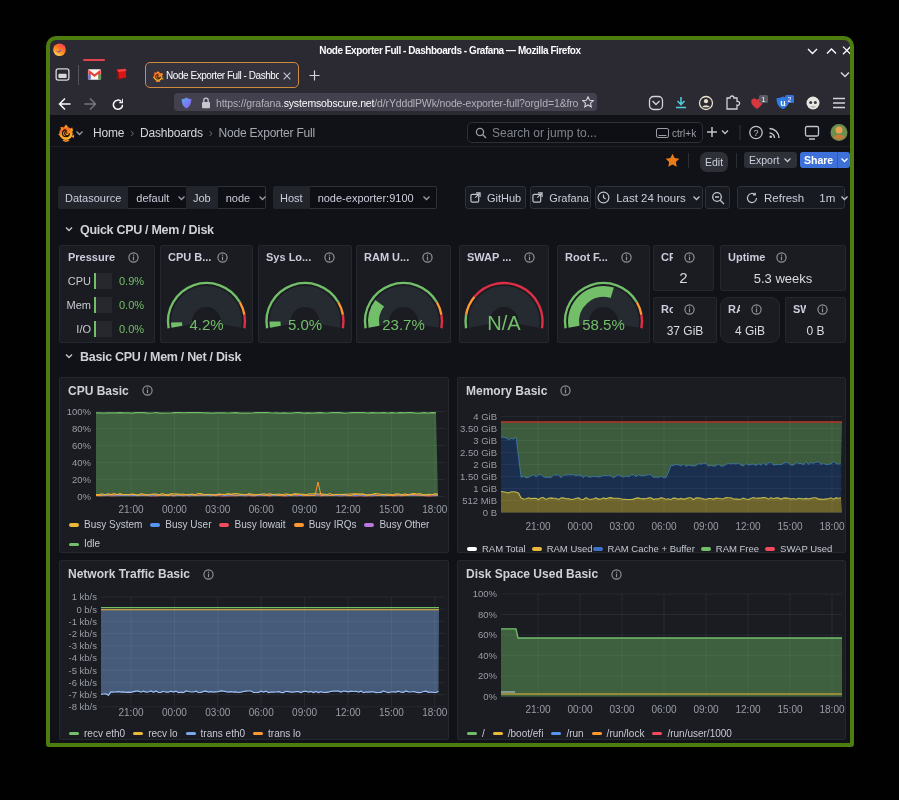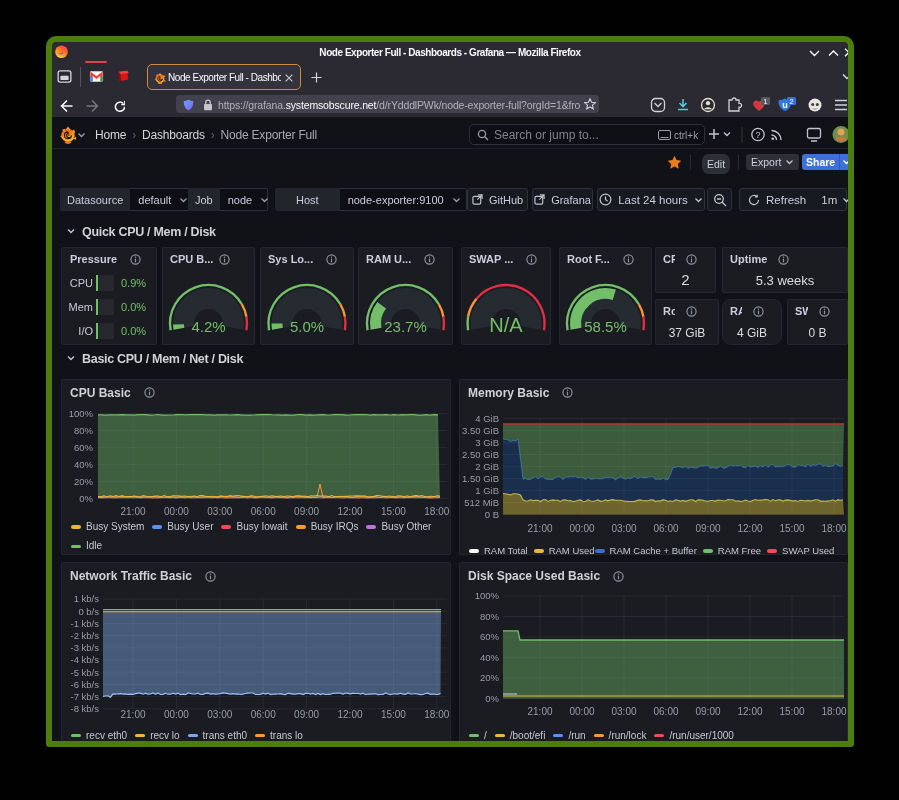--- a/index.html
+++ b/index.html
@@ -1,18 +1,18 @@
 <!DOCTYPE html>
 <html><head><meta charset="utf-8"><style>
 *{margin:0;padding:0;box-sizing:border-box}
 body{width:899px;height:800px;background:#010101;font-family:"Liberation Sans",sans-serif;position:relative;overflow:hidden}
 svg text{font-family:"Liberation Sans",sans-serif}
 .abs{position:absolute}
 </style></head><body>
-<div class="abs" style="left:46px;top:36px;width:808px;height:711px;background:#2b2a33;border:6px solid #4d7c0f;border-radius:10px 10px 3px 3px;overflow:hidden">
+<div class="abs" style="left:46px;top:36px;width:808px;height:711px;background:#2b2a33;border:4px solid #4d7c0f;border-radius:10px 10px 3px 3px;overflow:hidden">
 <div class="abs" style="left:0;top:0;width:100%;height:21px">
 <svg class="abs" style="left:2px;top:2px" width="15" height="15" viewBox="0 0 32 32">
 <defs>
           <linearGradient id="ffg" x1="0.8" y1="0" x2="0.2" y2="1">
             <stop offset="0" stop-color="#ff3b6b"></stop>
             <stop offset="0.35" stop-color="#ff6d1f"></stop>
             <stop offset="0.7" stop-color="#ffa226"></stop>
             <stop offset="1" stop-color="#ffd567"></stop>
           </linearGradient>
         </defs>
@@ -230,21 +230,21 @@
           <span style="font-size:11px;color:#ccccdc;font-weight:500">Job</span>
         </div>
         <div style="background:#0e0f14;border:1px solid #2e3138;border-left:none;border-radius:0 2px 2px 0;padding:0 8px;display:flex;align-items:center;gap:8px;width:48px;box-sizing:border-box">
           <span style="font-size:11px;color:#ccccdc;white-space:nowrap">node</span>
           <svg width="9" height="8" viewBox="0 0 9 8" style="margin-left:auto;flex:none">
             <path d="M1.5 2.5 L4.5 5.5 L7.5 2.5" stroke="#9a9da6" stroke-width="1.3" fill="none"></path>
           </svg>
         </div>
       </div>
 <div class="abs" style="left:223px;top:71px;height:23px;display:flex">
-        <div style="background:#22252c;border-radius:2px 0 0 2px;padding:0 21px;display:flex;align-items:center">
+        <div style="background:#22252c;border-radius:2px 0 0 2px;padding:0 7px;display:flex;align-items:center">
           <span style="font-size:11px;color:#ccccdc;font-weight:500">Host</span>
         </div>
         <div style="background:#0e0f14;border:1px solid #2e3138;border-left:none;border-radius:0 2px 2px 0;padding:0 8px;display:flex;align-items:center;gap:8px;width:127px;box-sizing:border-box">
           <span style="font-size:11px;color:#ccccdc;white-space:nowrap">node-exporter:9100</span>
           <svg width="9" height="8" viewBox="0 0 9 8" style="margin-left:auto;flex:none">
             <path d="M1.5 2.5 L4.5 5.5 L7.5 2.5" stroke="#9a9da6" stroke-width="1.3" fill="none"></path>
           </svg>
         </div>
       </div>
 <div class="abs" style="left:415px;top:71px;width:61px;height:23px;background:#181a21;border:1px solid #2e3138;border-radius:3px;display:flex;align-items:center;justify-content:center;gap:6px;box-sizing:border-box">

